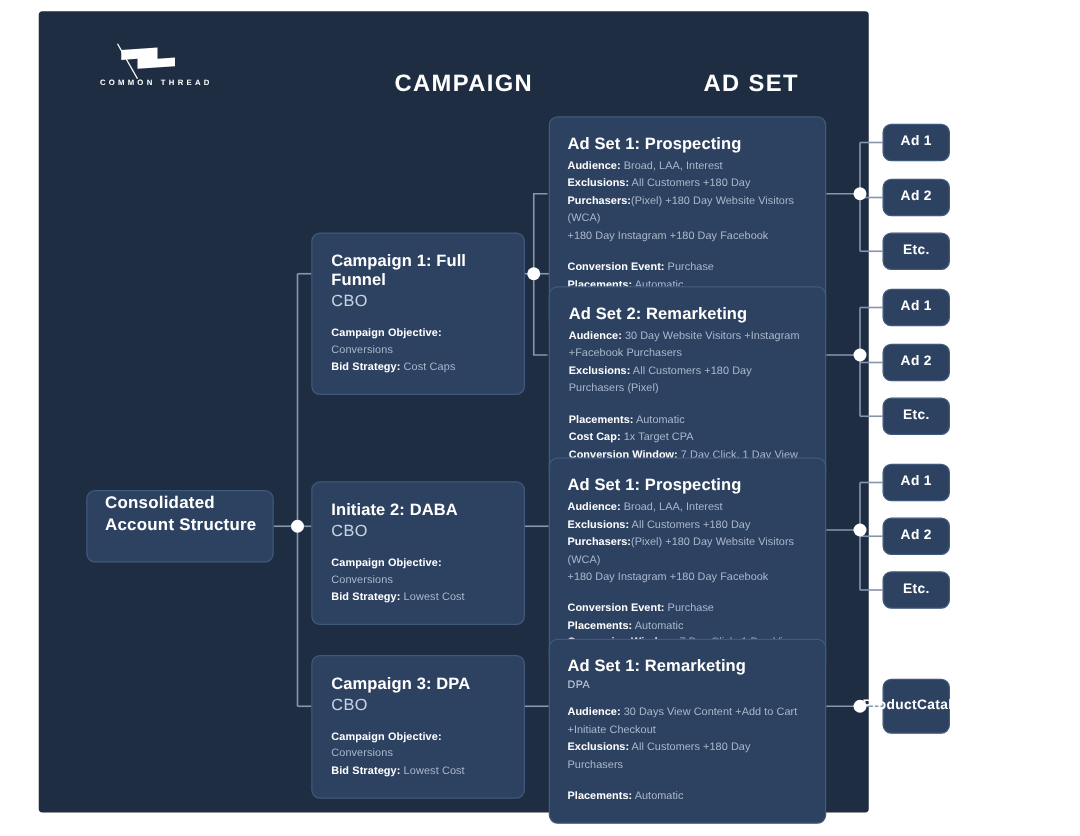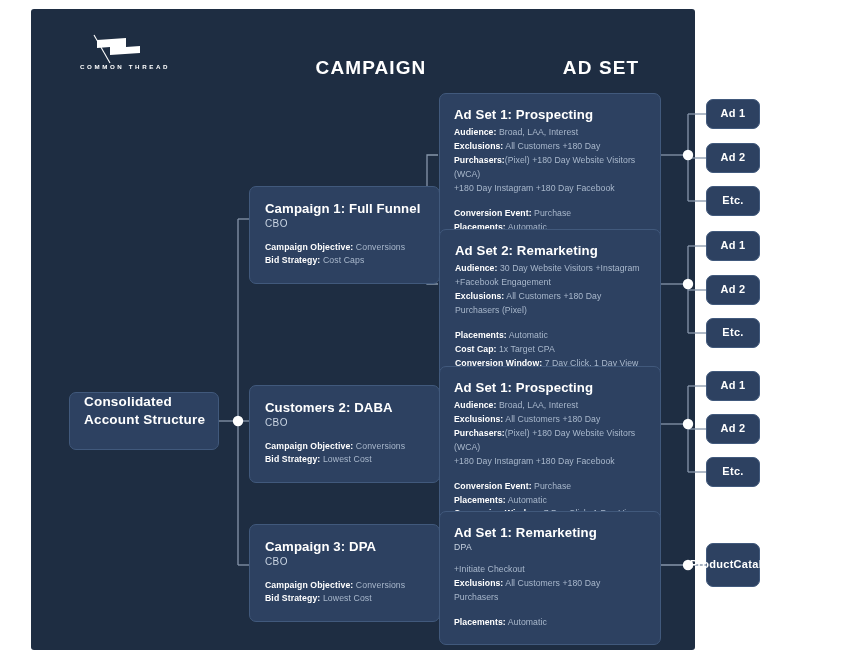--- a/index.html
+++ b/index.html
@@ -46,23 +46,23 @@
   
   #root-node{
     left:69px;top:392px;width:150px;height:58px;
     display:flex;align-items:flex-start;padding-left:14px;
   }
   #root-node .root-label{
     font-size:13.5px;font-weight:700;line-height:1.35;letter-spacing:.2px;
   }
 
   
-  .campaign{width:191px;padding:14px 15px 15px 15px;}
+  .campaign{width:171px;padding:14px 15px 15px 15px;}
   .campaign .c-title{font-size:13.2px;font-weight:700;letter-spacing:.1px;}
-  .campaign .c-sub{font-size:10px;color:#c9d4e2;margin-top:2px;letter-spacing:.4px;}
+  .campaign .c-sub{font-size:13px;color:#c9d4e2;margin-top:2px;letter-spacing:.4px;}
   .campaign .c-rows{margin-top:12px;}
   .c-row{font-size:8.7px;line-height:1.55;color:#a9b8cc;letter-spacing:.1px;}
   .c-row b{color:#ffffff;font-weight:700;}
 
   #campaign-1{left:249px;top:186px;}
   #campaign-2{left:249px;top:385px;}
   #campaign-3{left:249px;top:524px;}
 
   
   .adset{width:222px;padding:13px 14px 14px 14px;}
@@ -177,21 +177,21 @@
   <div class="node campaign" id="campaign-1">
     <div class="c-title">Campaign 1: Full Funnel</div>
     <div class="c-sub">CBO</div>
     <div class="c-rows">
       <div class="c-row"><b>Campaign Objective:</b> <span>Conversions</span></div>
       <div class="c-row"><b>Bid Strategy:</b> <span>Cost Caps</span></div>
     </div>
   </div>
 
   <div class="node campaign" id="campaign-2">
-    <div class="c-title">Customers 2: DABA</div>
+    <div class="c-title">Initiate 2: DABA</div>
     <div class="c-sub">CBO</div>
     <div class="c-rows">
       <div class="c-row"><b>Campaign Objective:</b> <span>Conversions</span></div>
       <div class="c-row"><b>Bid Strategy:</b> <span>Lowest Cost</span></div>
     </div>
   </div>
 
   <div class="node campaign" id="campaign-3">
     <div class="c-title">Campaign 3: DPA</div>
     <div class="c-sub">CBO</div>
@@ -213,21 +213,21 @@
       <div class="a-row"><b>Conversion Event:</b> <span>Purchase</span></div>
       <div class="a-row"><b>Placements:</b> <span>Automatic</span></div>
       <div class="a-row"><b>Conversion Window:</b> <span>7 Day Click, 1 Day View</span></div>
     </div>
   </div>
 
   <div class="node adset" id="adset-1-2">
     <div class="a-title">Ad Set 2: Remarketing</div>
     <div class="a-group">
       <div class="a-row"><b>Audience:</b> <span>30 Day Website Visitors +Instagram</span></div>
-      <div class="a-row"><span>+Facebook Engagement</span></div>
+      <div class="a-row"><span>+Facebook Purchasers</span></div>
       <div class="a-row"><b>Exclusions:</b> <span>All Customers +180 Day Purchasers (Pixel)</span></div>
     </div>
     <div class="a-group spaced">
       <div class="a-row"><b>Placements:</b> <span>Automatic</span></div>
       <div class="a-row"><b>Cost Cap:</b> <span>1x Target CPA</span></div>
       <div class="a-row"><b>Conversion Window:</b> <span>7 Day Click, 1 Day View</span></div>
     </div>
   </div>
 
   <div class="node adset" id="adset-2-1">
@@ -242,20 +242,21 @@
       <div class="a-row"><b>Conversion Event:</b> <span>Purchase</span></div>
       <div class="a-row"><b>Placements:</b> <span>Automatic</span></div>
       <div class="a-row"><b>Conversion Window:</b> <span>7 Day Click, 1 Day View</span></div>
     </div>
   </div>
 
   <div class="node adset" id="adset-3-1">
     <div class="a-title">Ad Set 1: Remarketing</div>
     <div class="a-sub">DPA</div>
     <div class="a-group spaced">
+      <div class="a-row"><b>Audience:</b> <span>30 Days View Content +Add to Cart</span></div>
       <div class="a-row"><span>+Initiate Checkout</span></div>
       <div class="a-row"><b>Exclusions:</b> <span>All Customers +180 Day Purchasers</span></div>
     </div>
     <div class="a-group spaced">
       <div class="a-row"><b>Placements:</b> <span>Automatic</span></div>
     </div>
   </div>
 
   <div class="node ad-pill" id="ad-a1">Ad 1</div>
   <div class="node ad-pill" id="ad-a2">Ad 2</div>

